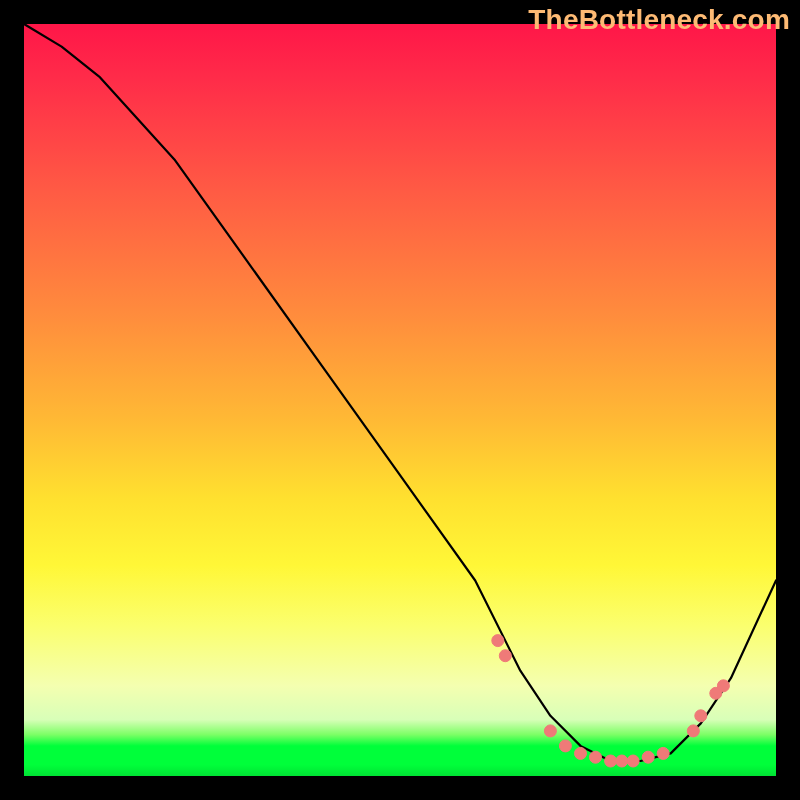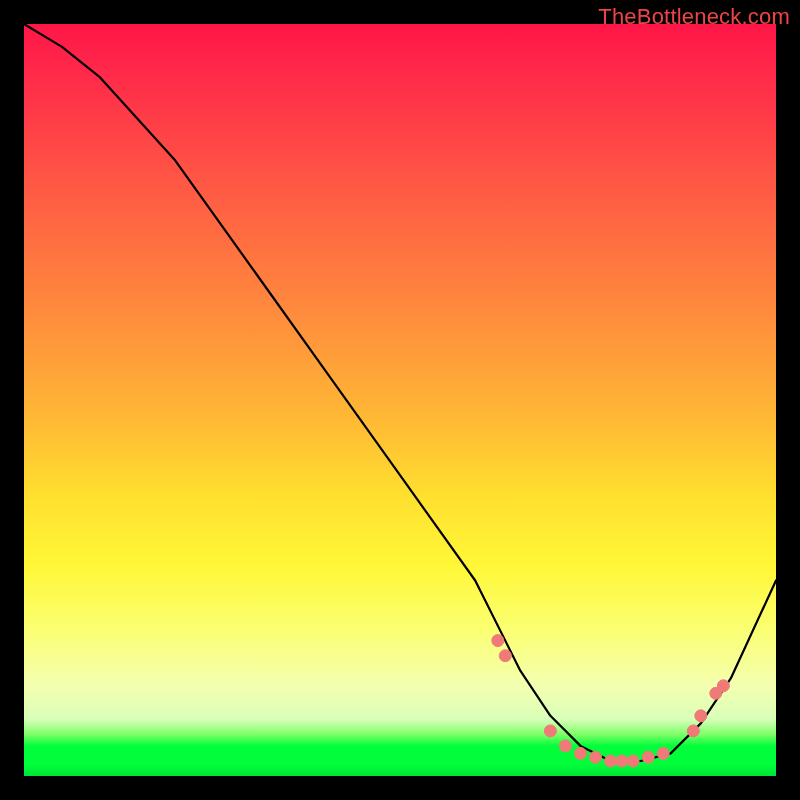--- a/index.html
+++ b/index.html
@@ -14,23 +14,23 @@
   .frame {
     position: relative;
     width: 800px;
     height: 800px;
     background: #000;
   }
   .watermark {
     position: absolute;
     top: 4px;
     right: 10px;
-    color: #ef4444;
-    font-size: 22px;
-    font-weight: 400;
+    color: #fdba74;
+    font-size: 28px;
+    font-weight: 700;
     letter-spacing: 0.2px;
     z-index: 10;
     user-select: none;
   }
   .plot {
     position: absolute;
     left: 24px;
     top: 24px;
     width: 752px;
     height: 752px;

